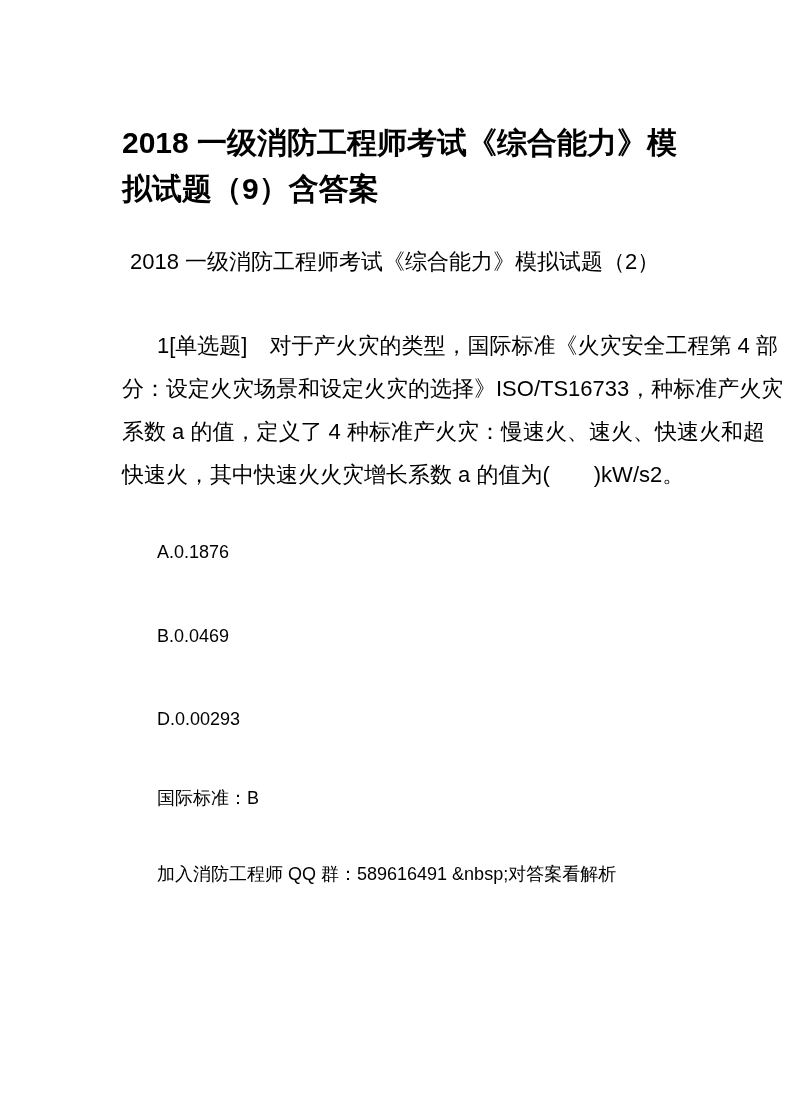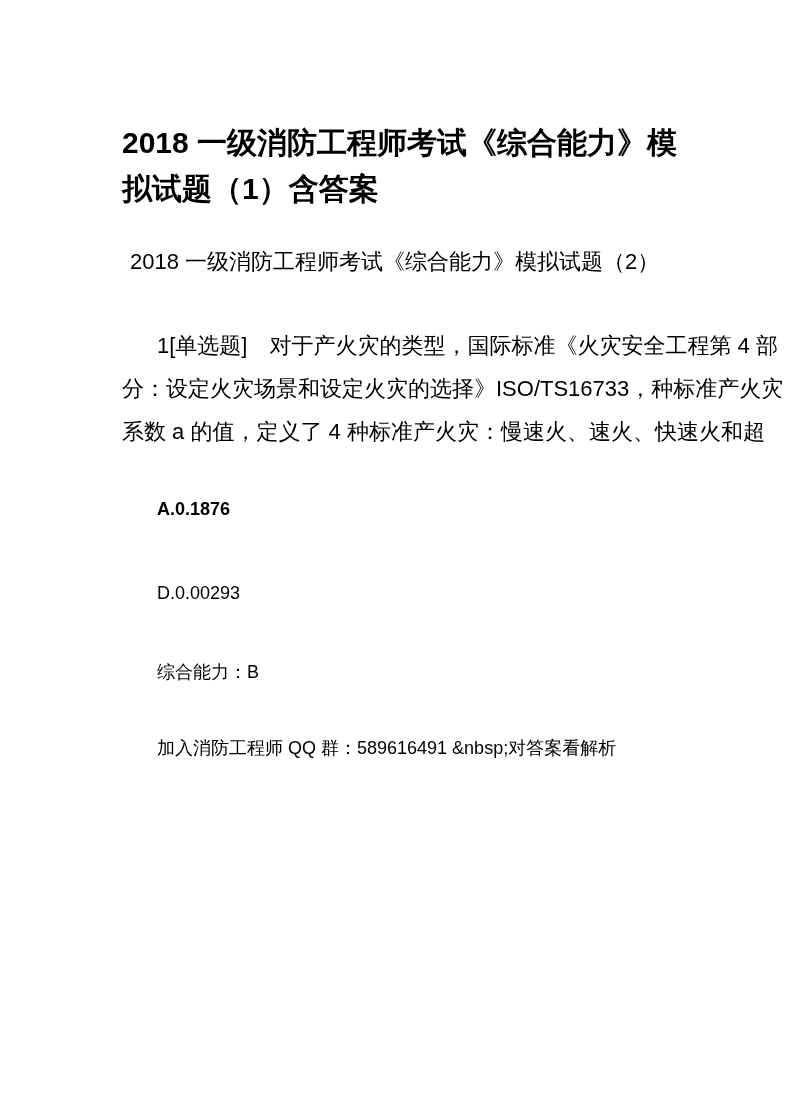--- a/index.html
+++ b/index.html
@@ -53,47 +53,49 @@
   .indent {
     padding-left: 35px;
   }
   .opt, .answer, .footer-note {
     margin: 0;
     padding-left: 35px;
     font-size: 18px;
     line-height: 43px;
     white-space: nowrap;
   }
-  .opt-a { margin-bottom: 41px; font-weight: bold; }
+  .opt-a { margin-bottom: 41px; }
   .opt-b { margin-bottom: 40px; }
   .opt-c { margin-bottom: 40px; }
   .opt-d { margin-bottom: 36px; }
   .answer { margin-bottom: 33px; }
 </style>
 </head>
 <body>
 
 <div class="page">
 
   <h1 class="title">
     <span class="tline">2018 一级消防工程师考试《综合能力》模</span>
-    <span class="tline">拟试题（1）含答案</span>
+    <span class="tline">拟试题（9）含答案</span>
   </h1>
 
   <p class="subtitle">2018 一级消防工程师考试《综合能力》模拟试题（2）</p>
 
   <div class="question">
     <div class="qline jlast indent">1[单选题]　对于产火灾的类型，国际标准《火灾安全工程第 4 部</div>
     <div class="qline jlast">分：设定火灾场景和设定火灾的选择》ISO/TS16733，种标准产火灾</div>
     <div class="qline jlast">系数 a 的值，定义了 4 种标准产火灾：慢速火、速火、快速火和超</div>
+    <div class="qline">快速火，其中快速火火灾增长系数 a 的值为(　　)kW/s2。</div>
   </div>
 
   <p class="opt opt-a">A.0.1876</p>
 
+  <p class="opt opt-b">B.0.0469</p>
 
 
   <p class="opt opt-d">D.0.00293</p>
 
-  <p class="answer">综合能力：B</p>
+  <p class="answer">国际标准：B</p>
 
   <p class="footer-note">加入消防工程师 QQ 群：589616491 &amp;nbsp;对答案看解析</p>
 
 </div>
 
 </body></html>

